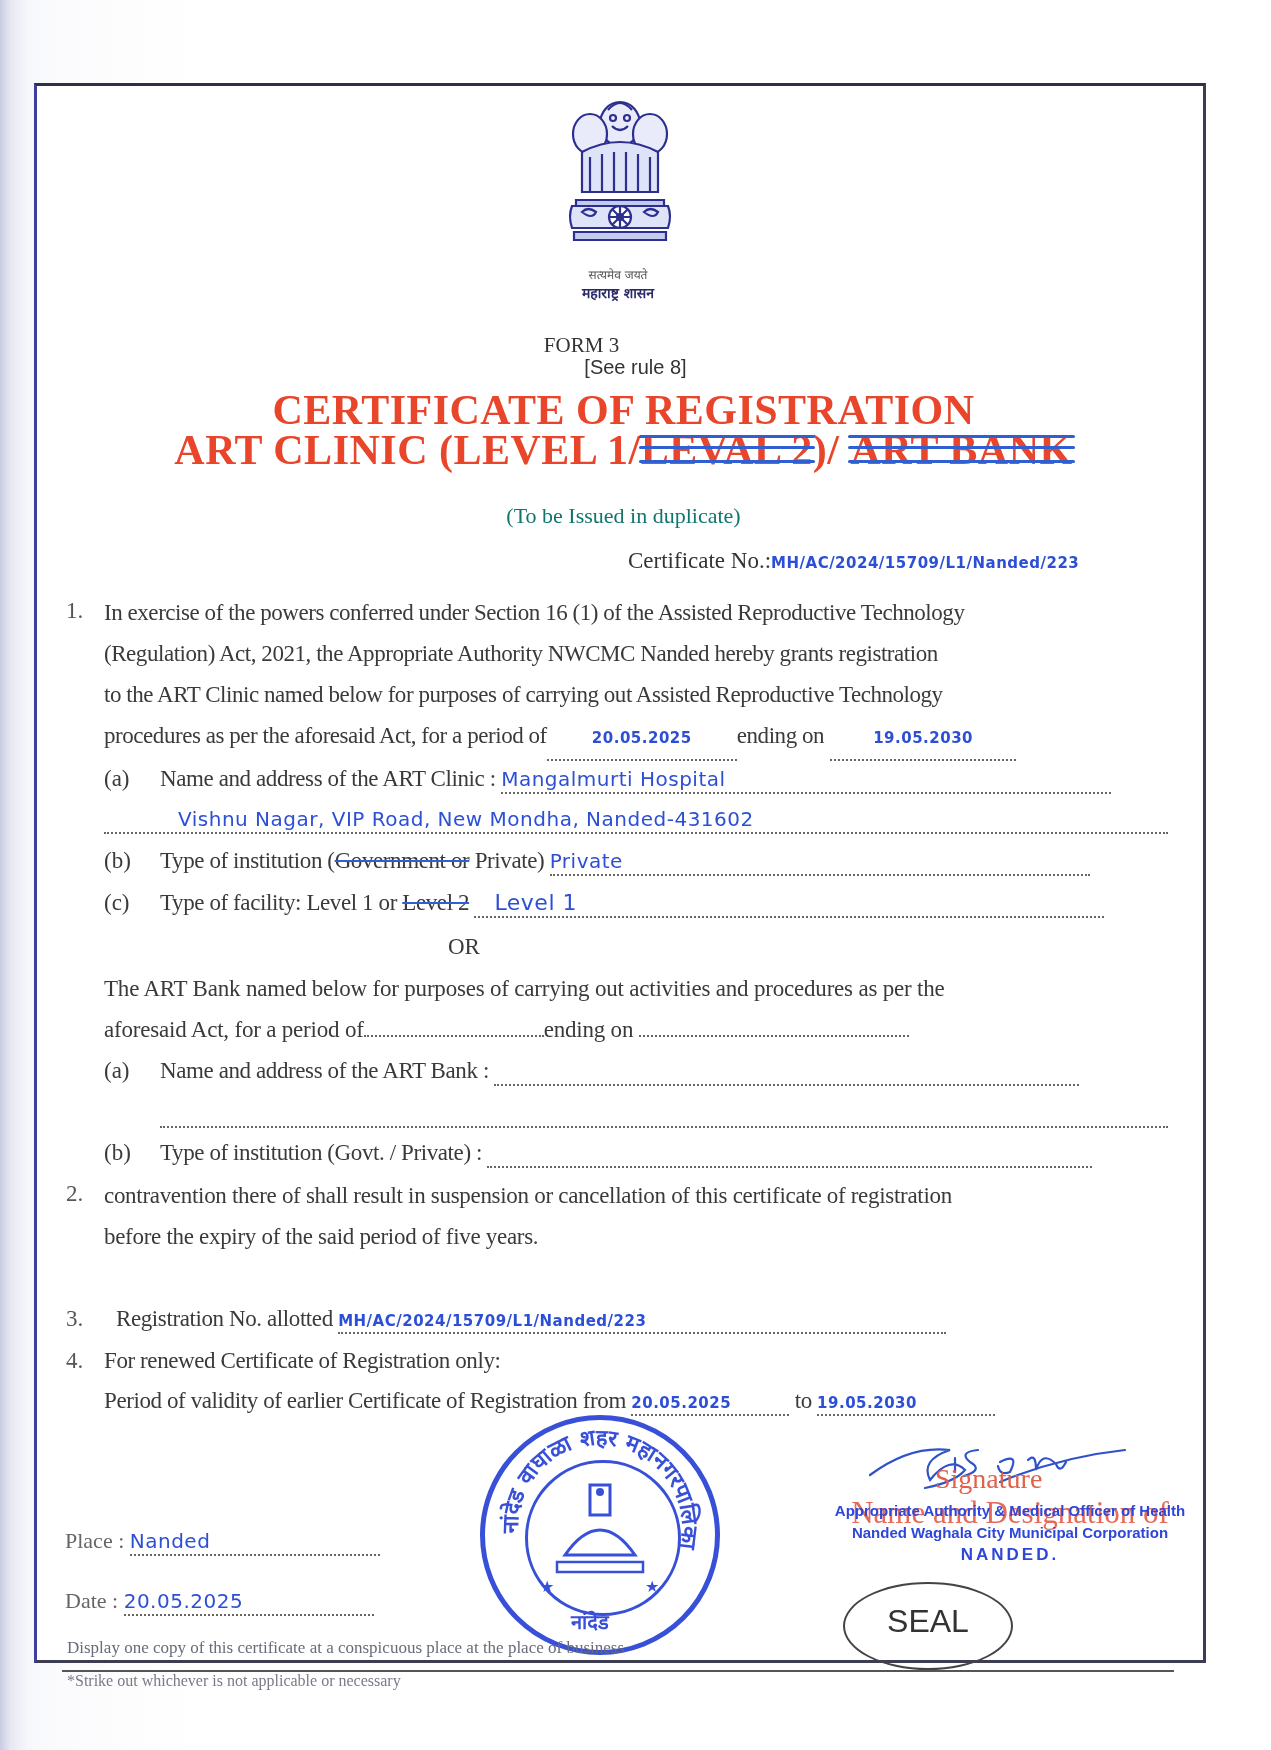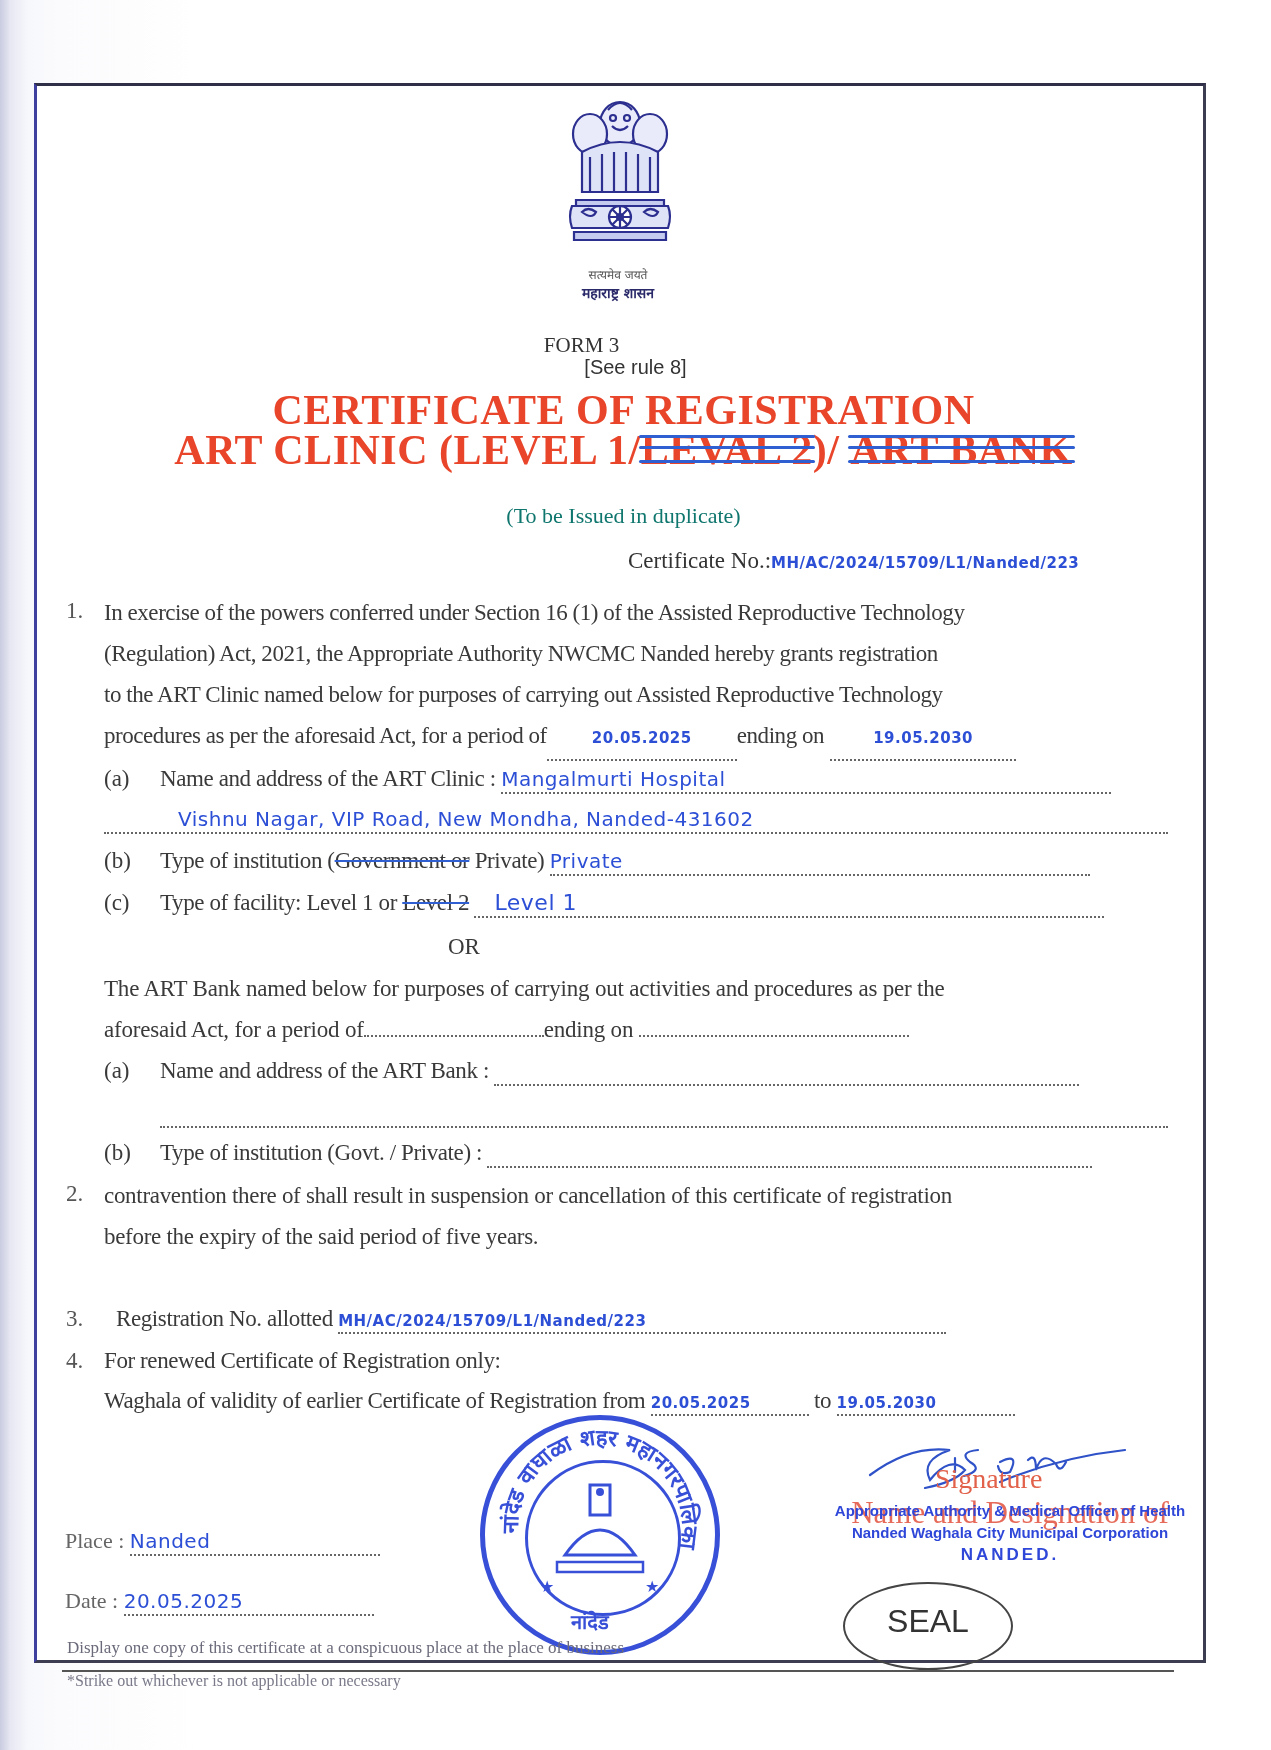--- a/index.html
+++ b/index.html
@@ -179,21 +179,21 @@
 
 <div class="num" style="left:66px; top:1306px;">3.</div>
 <div class="sub" style="left:116px; top:1306px; letter-spacing:-0.4px;">
   <span>Registration No. allotted</span>
   <span class="line-fill" style="width:608px;"><span class="hand small">MH/AC/2024/15709/L1/Nanded/223</span></span>
 </div>
 
 <div class="num" style="left:66px; top:1348px;">4.</div>
 <div class="sub" style="left:104px; top:1348px; letter-spacing:-0.4px;">For renewed Certificate of Registration only:</div>
 <div class="sub" style="left:104px; top:1388px; letter-spacing:-0.4px;">
-  <span>Waghala of validity of earlier Certificate of Registration from</span>
+  <span>Period of validity of earlier Certificate of Registration from</span>
   <span class="line-fill" style="width:158px;"><span class="hand small">20.05.2025</span></span>
   <span>to</span>
   <span class="line-fill" style="width:178px;"><span class="hand small">19.05.2030</span></span>
 </div>
 
 <div class="place-date" style="top:1528px;">
   <span>Place :</span>
   <span class="line-fill"><span class="hand">Nanded</span></span>
 </div>
 <div class="place-date" style="top:1588px;">

